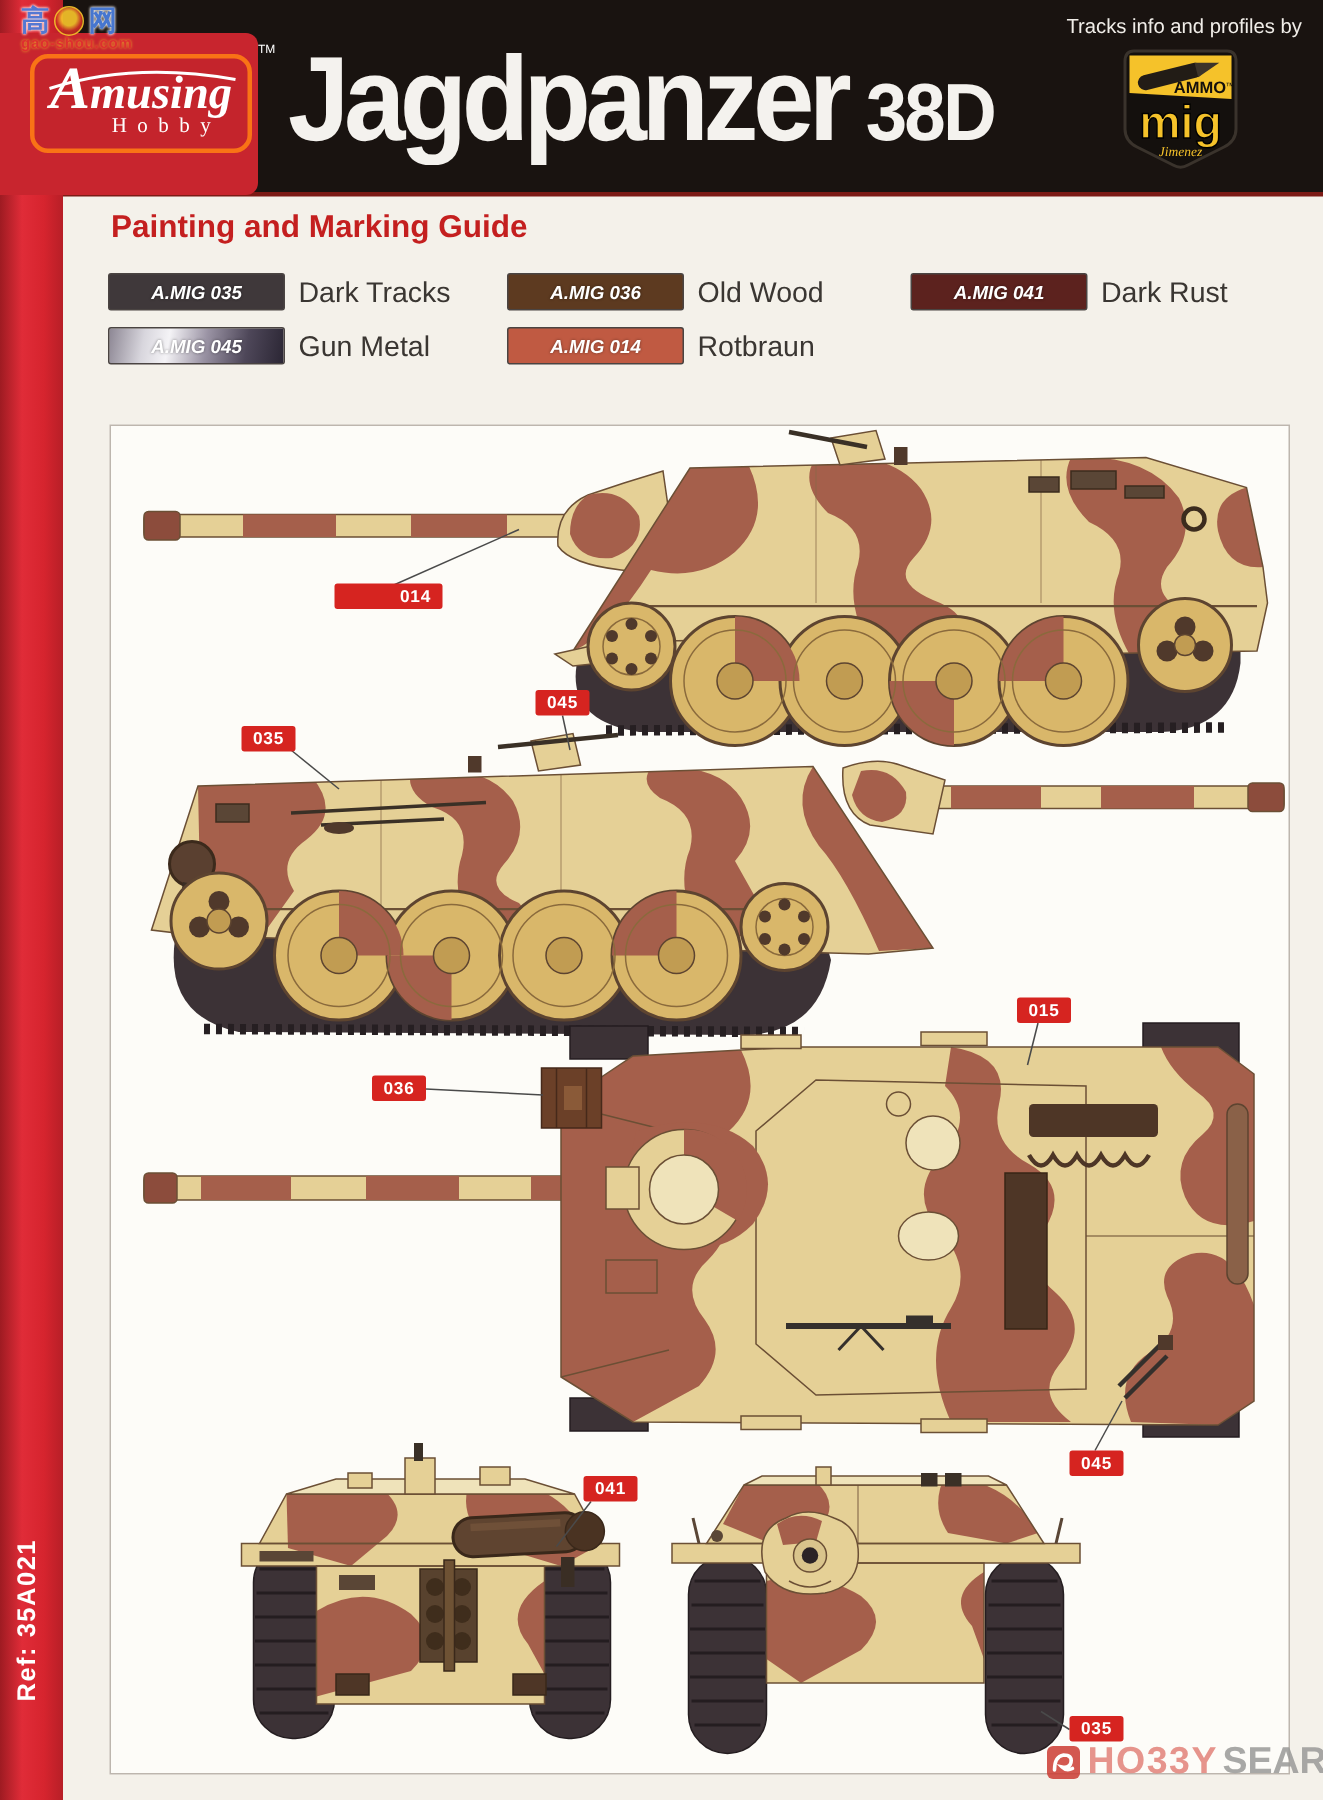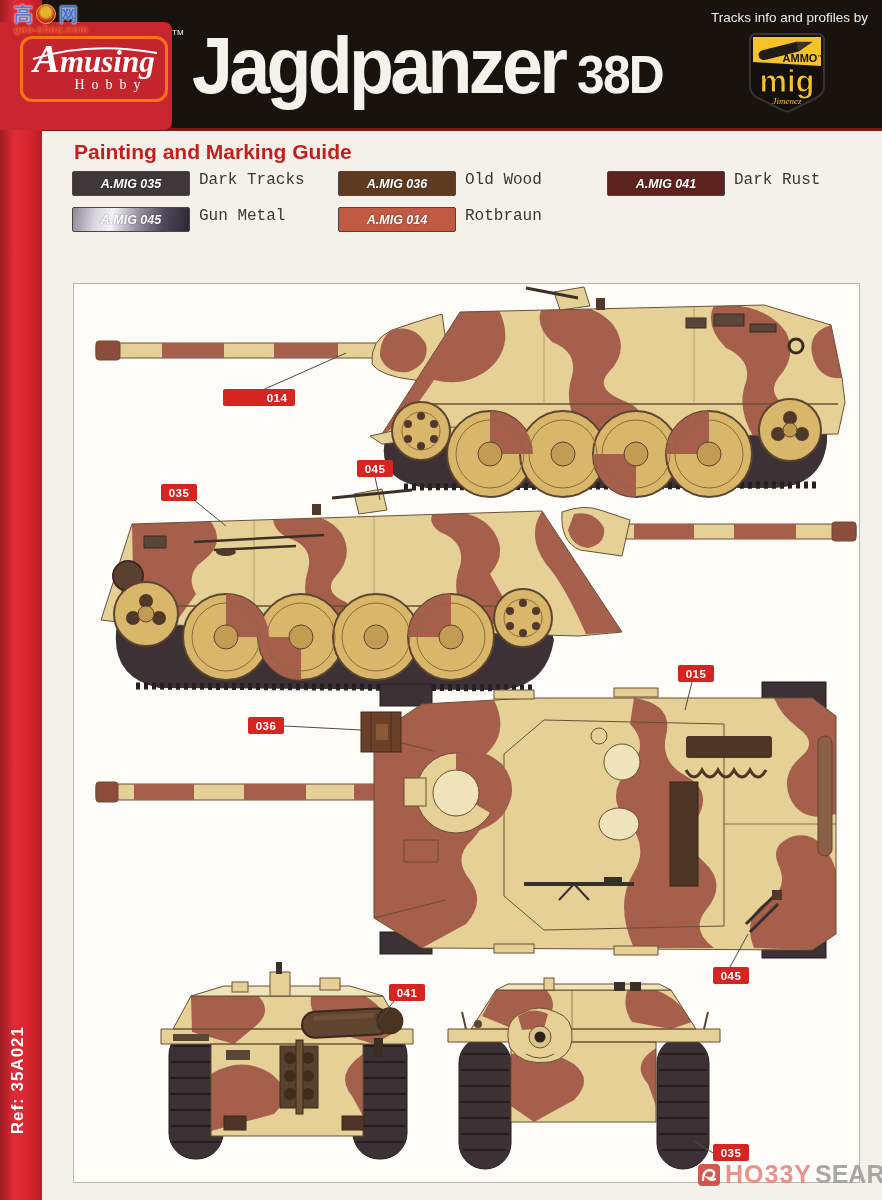--- a/index.html
+++ b/index.html
@@ -36,26 +36,26 @@
   .wm-emblem{width:18px;height:18px;border-radius:50%;
              background:radial-gradient(circle at 50% 40%,#f5c22a 35%,#d03024 60%,#8c1a14);
              border:1px solid #f5c22a;}
   .wm-domain{color:#e03030;font-size:10px;font-weight:bold;letter-spacing:.5px;
              text-shadow:0 0 2px #f5c22a;}
   
   .guide-heading{position:absolute;left:74px;top:140px;font-size:21px;font-weight:bold;
                  color:#c41f1f;z-index:2;}
   .paint-grid{position:absolute;left:72px;top:171px;display:grid;
               grid-template-columns:266px 269px 248px;grid-auto-rows:36px;z-index:2;}
-  .paint-cell{display:flex;align-items:flex-start;gap:9px;}
+  .paint-cell{display:flex;align-items:flex-end;gap:9px;}
   .swatch{width:116px;height:23px;border:1px solid #4a4442;border-radius:2px;
           display:flex;align-items:center;justify-content:center;flex:0 0 auto;}
   .swatch-code{color:#fff;font-size:12.5px;font-weight:bold;font-style:italic;
                text-shadow:0 0 2px rgba(0,0,0,.45);}
-  .paint-name{color:#3a3632;font-size:16px;font-family:Liberation Mono, monospace;}
+  .paint-name{color:#3a3632;font-size:19px;}
   
   .illus-box{position:absolute;left:73px;top:283px;width:785px;height:898px;
              background:#fdfcf8;border:1px solid #bdb6ae;z-index:2;}
   .callout{position:absolute;background:#d62420;color:#fff;font-size:11.5px;font-weight:bold;
            width:36px;height:17px;display:flex;align-items:center;justify-content:center;
            border-radius:2px;letter-spacing:.5px;z-index:4;}
   
   .ref-vert{position:absolute;left:8px;top:1026px;z-index:5;color:#fff;font-weight:bold;
             font-size:17px;writing-mode:vertical-rl;transform:rotate(180deg);letter-spacing:1px;}
   .hs-logo{position:absolute;left:698px;top:1162px;z-index:6;display:flex;align-items:center;

